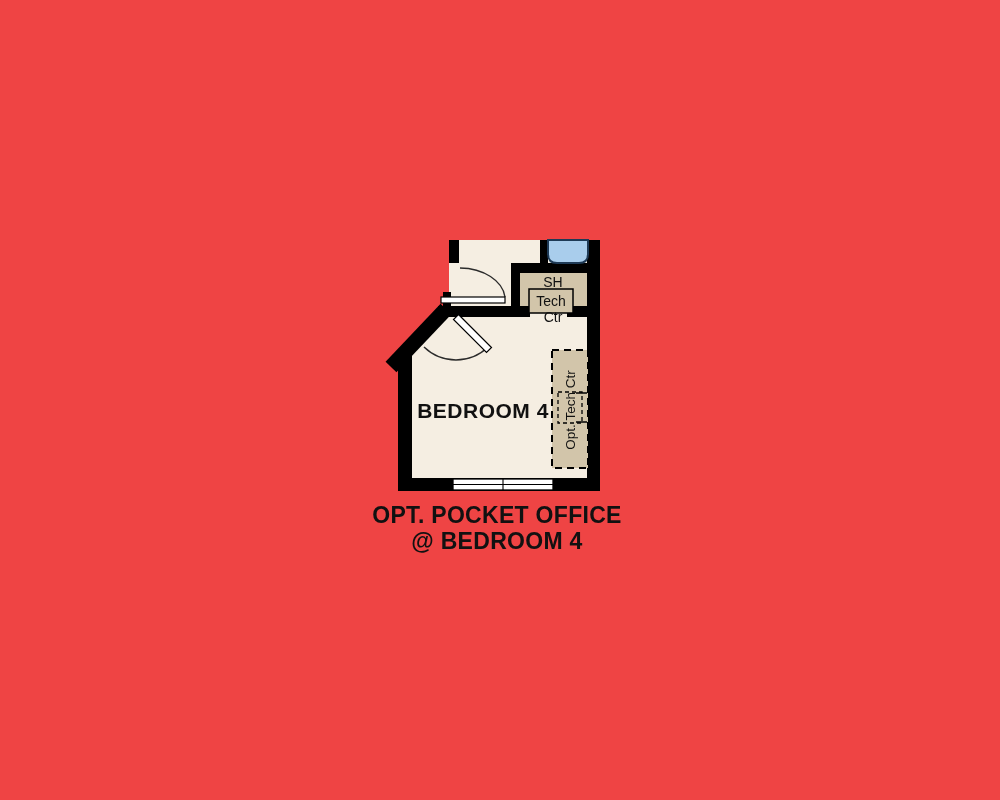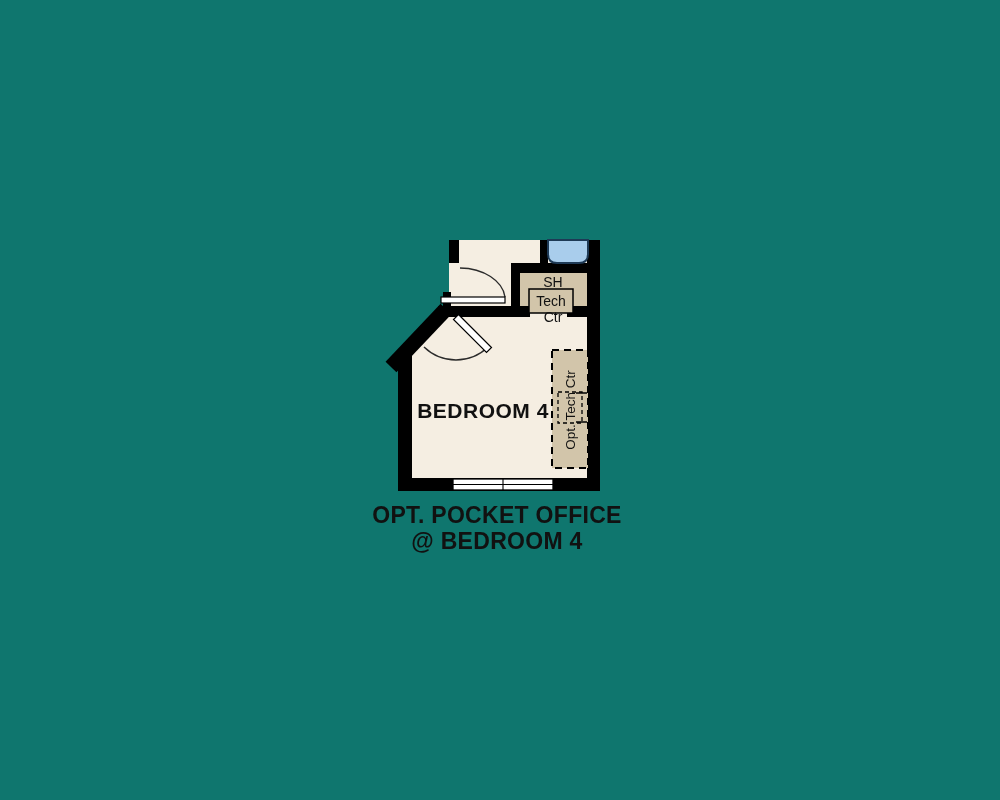--- a/index.html
+++ b/index.html
@@ -5,21 +5,21 @@
   html, body {
     margin: 0;
     padding: 0;
     background: #ffffff;
     font-family: "Liberation Sans", sans-serif;
   }
   .stage {
     position: relative;
     width: 1000px;
     height: 800px;
-    background: #0f766e;
+    background: #ef4444;
     overflow: hidden;
   }
   svg text {
     font-family: "Liberation Sans", sans-serif;
     fill: #111111;
   }
   .lbl-small { font-size: 14px; }
   .lbl-room  { font-size: 21px; font-weight: bold; letter-spacing: 0.5px; }
   .lbl-vert  { font-size: 13.5px; }
   .lbl-caption { font-size: 23px; font-weight: bold; letter-spacing: 0.3px; }

